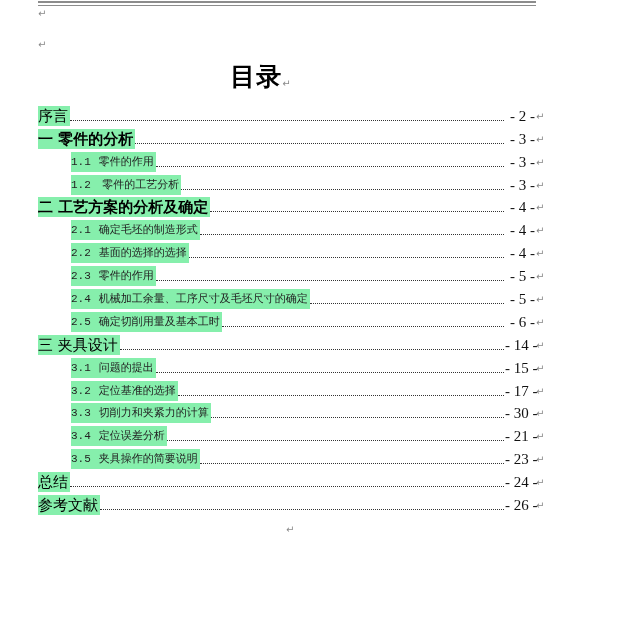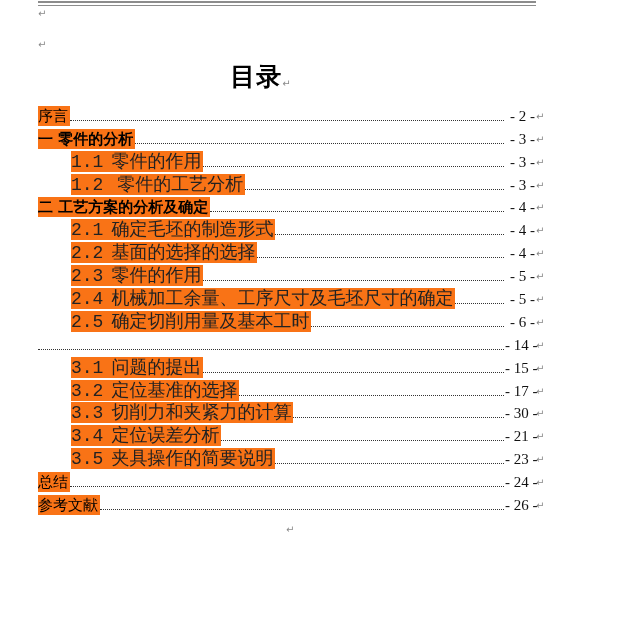--- a/index.html
+++ b/index.html
@@ -6,25 +6,25 @@
   body { width:618px; height:626px; position:relative; overflow:hidden;
          font-family:"DejaVu Sans", "Liberation Sans", sans-serif; color:#000; }
   .rule { position:absolute; left:38px; width:498px; height:5px; top:1px;
           border-top:2px solid #8c8c8c; border-bottom:1px solid #8c8c8c; box-sizing:border-box; }
   .pmark { position:absolute; font-size:10px; color:#8a8a8a; line-height:10px; }
   .title { position:absolute; left:0; width:522px; top:60px; text-align:center;
            font-size:25px; font-weight:bold; line-height:34px; letter-spacing:1px; }
   .title .pm { font-size:10px; color:#8a8a8a; font-weight:normal; vertical-align:-2px; }
   .toc { position:absolute; left:38px; top:103px; width:510px; }
   .row { position:relative; height:22.9px; display:flex; align-items:flex-end; white-space:nowrap; }
-  .row .lbl { font-size:15px; line-height:20px; padding-right:2px; background:#f97316; }
+  .row .lbl { font-size:15px; line-height:20px; padding-right:2px; background:#86efac; }
   .row.l1 .lbl { font-weight:normal; }
   .row.l1b .lbl { font-weight:bold; }
   .row.l2 { padding-left:33px; }
-  .row.l2 .lbl { font-size:18px; color:#222; }
+  .row.l2 .lbl { font-size:11px; color:#222; }
   .row .num-txt { font-family:"Liberation Mono","DejaVu Sans Mono",monospace; letter-spacing:0px; margin-right:8px; }
   .row .leader { flex:1; border-bottom:1px dotted #333; margin-bottom:5px; min-width:10px; }
   .row .page { font-family:"Liberation Serif","DejaVu Serif",serif; font-size:15px; line-height:20px; padding-left:1px; width:30px; text-align:right; color:#111; }
   .row .rm { font-size:10px; color:#8a8a8a; width:12px; line-height:18px; padding-left:1px; }
 </style>
 </head>
 <body>
 
 <div class="rule"></div>
 <span class="pmark" style="left:38px;top:9px;">↵</span>
@@ -89,20 +89,21 @@
       <span class="page">- 5 -</span>
       <span class="rm">↵</span>
     </div>
     <div class="row l2">
       <span class="lbl"><span class="num-txt">2.5</span><span style="white-space: pre;">确定切削用量及基本工时</span></span>
       <span class="leader"></span>
       <span class="page">- 6 -</span>
       <span class="rm">↵</span>
     </div>
     <div class="row l1">
+      <span class="lbl"><span style="white-space: pre;">三 夹具设计</span></span>
       <span class="leader"></span>
       <span class="page">- 14 -</span>
       <span class="rm">↵</span>
     </div>
     <div class="row l2">
       <span class="lbl"><span class="num-txt">3.1</span><span style="white-space: pre;">问题的提出</span></span>
       <span class="leader"></span>
       <span class="page">- 15 -</span>
       <span class="rm">↵</span>
     </div>

